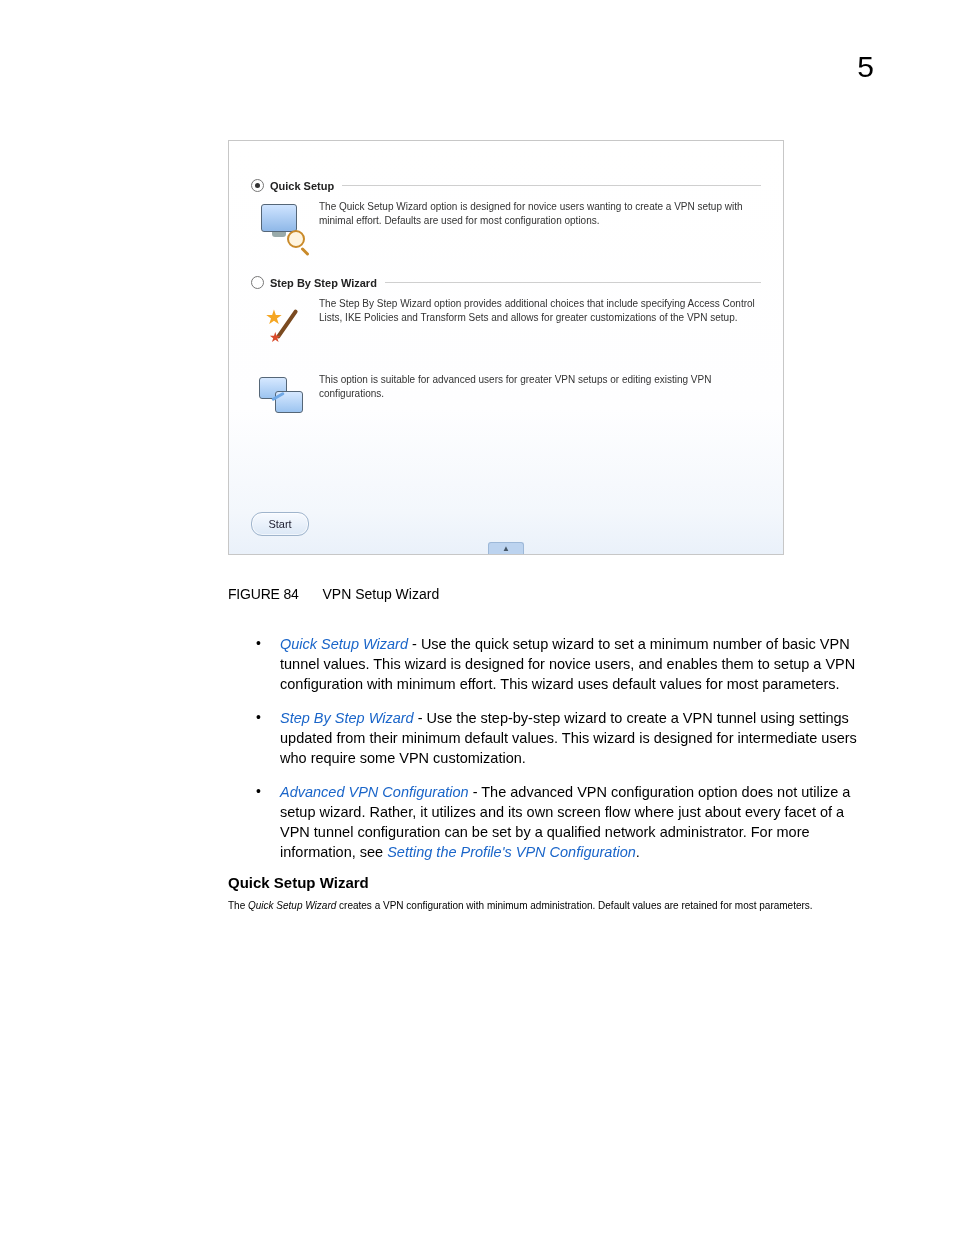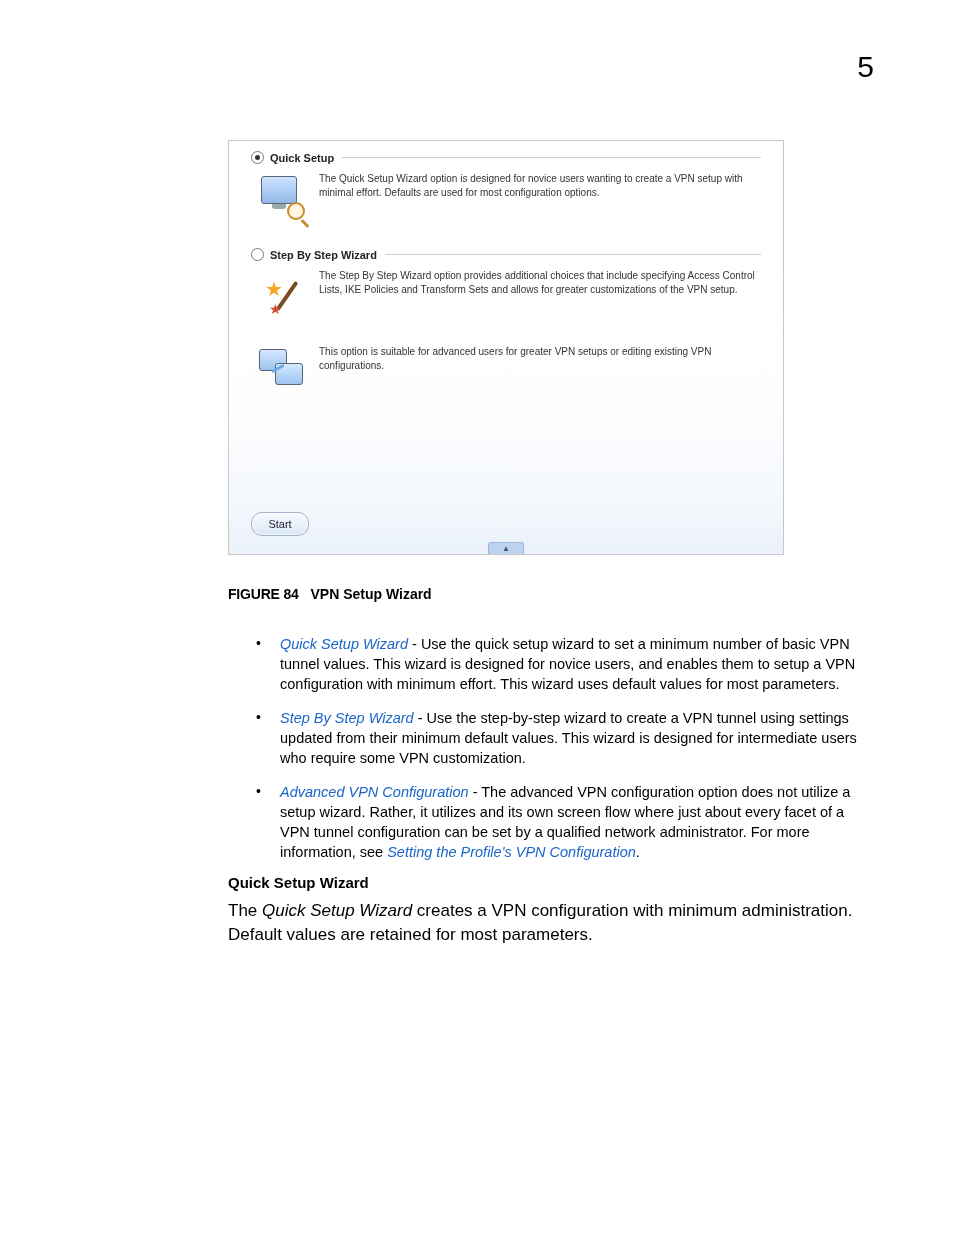--- a/index.html
+++ b/index.html
@@ -36,21 +36,21 @@
     position: relative;
     box-sizing: border-box;
   }
   .wizard-inner {
     position: absolute;
     top: 10px;
     left: 22px;
     right: 22px;
   }
   .opt-group {
-    margin-top: 0;
+    margin-top: 28px;
   }
   .opt-header {
     display: flex;
     align-items: center;
     font-family: Tahoma, Arial, sans-serif;
     font-size: 11px;
     font-weight: 700;
     color: #222;
   }
   .opt-header .radio {
@@ -162,22 +162,22 @@
     border-bottom:none; border-radius:3px 3px 0 0;
     display:flex; align-items:center; justify-content:center;
     font-size:8px; color:#456;
   }
 
   
   .figure-caption {
     margin-top: 14px;
     font-size: 14px;
   }
-  .figure-caption .fignum { font-weight: 700; letter-spacing: -0.2px; }
-  .figure-caption .figtitle { font-weight: 700; margin-left: 8px; }
+  .figure-caption .fignum { font-weight: 400; letter-spacing: -0.2px; }
+  .figure-caption .figtitle { font-weight: 400; margin-left: 20px; }
 
   .bullets {
     margin-top: 32px;
     padding-left: 28px;
   }
   .bullet {
     position: relative;
     font-size: 14.5px;
     line-height: 1.38;
     margin-bottom: 14px;
@@ -195,21 +195,21 @@
     color: #1a65c9;
     font-style: italic;
   }
 
   .subheading {
     font-size: 15px;
     font-weight: 700;
     margin-top: 28px;
   }
   .para {
-    font-size: 17px;
+    font-size: 10px;
     line-height: 1.4;
     margin-top: 8px;
   }
   .ital { font-style: italic; }
 
   
   .text-col {
     position: absolute;
     top: 572px;
     left: 228px;

